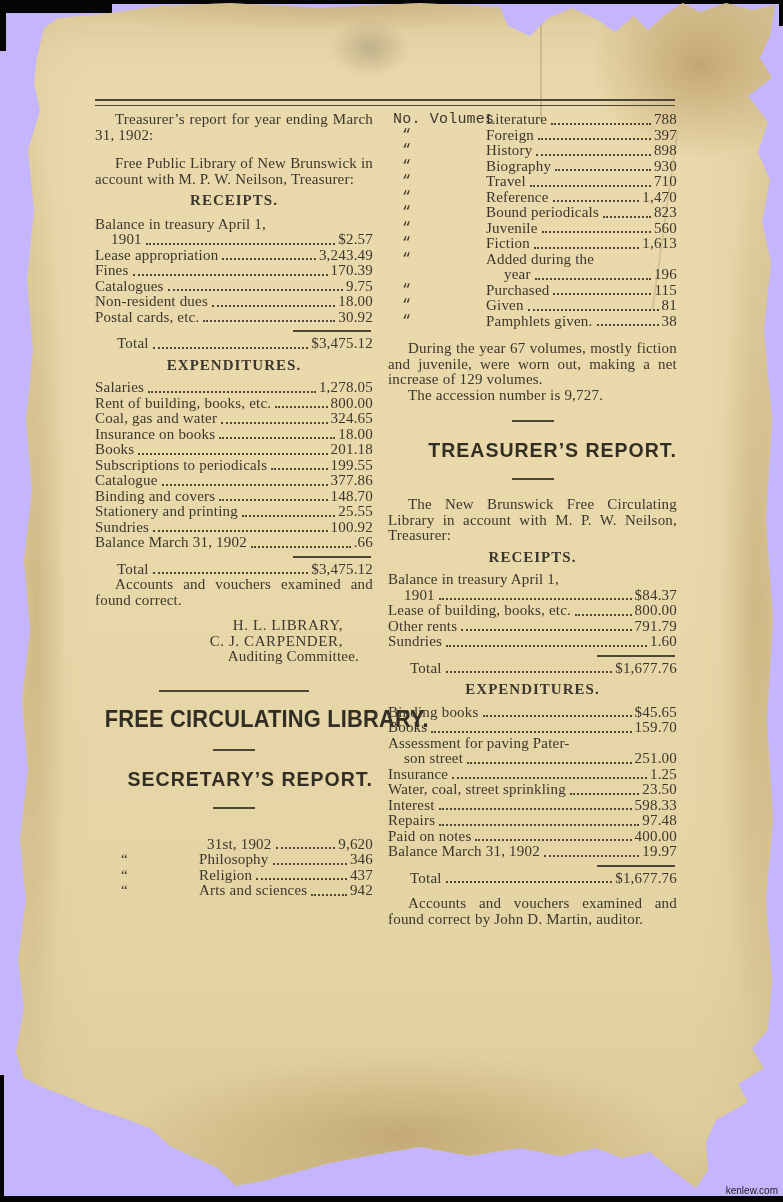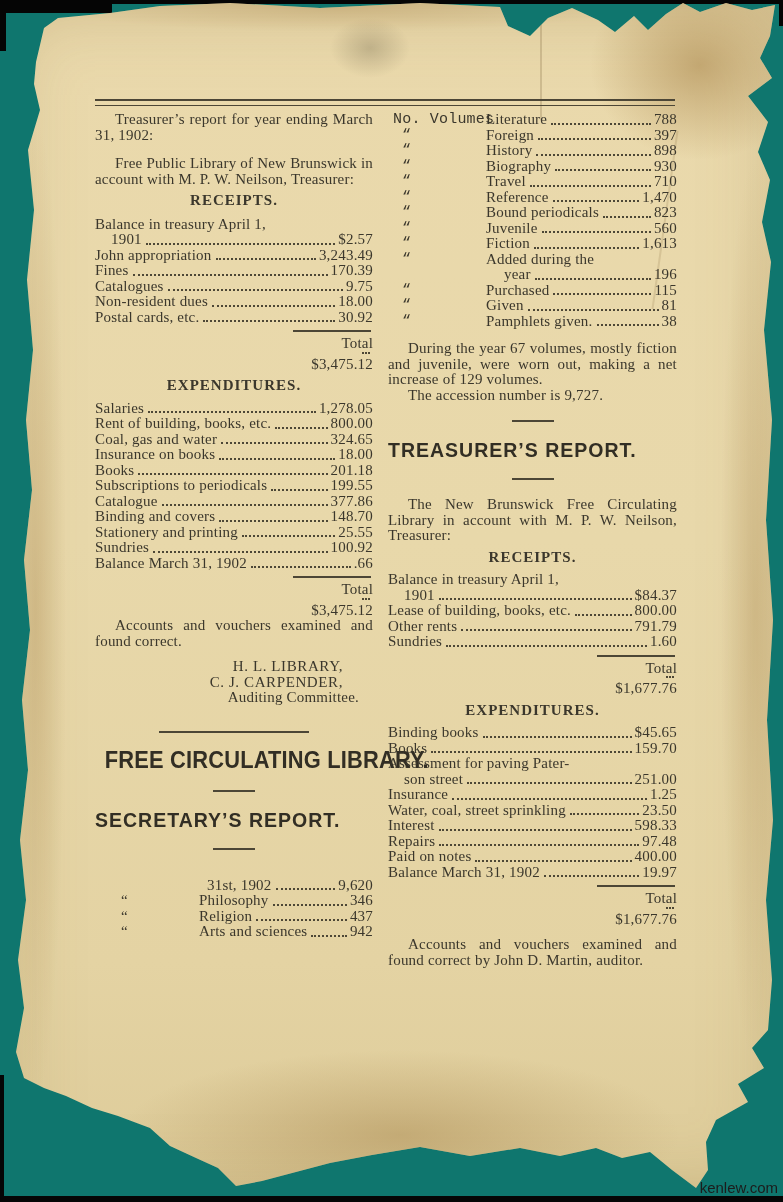--- a/index.html
+++ b/index.html
@@ -1,18 +1,18 @@
 <!DOCTYPE html>
 <html><head>
 <meta charset="utf-8">
 <style>
   html,body { margin:0; padding:0; background:#ffffff; }
   .scan {
     position:relative; width:783px; height:1202px; overflow:hidden;
-    background:#0f766e;
+    background:#c4b5fd;
     font-family:"Liberation Serif", serif;
     color:#3b372c;
   }
   
   .edge { position:absolute; background:#050505; }
   #edge-top        { left:0; top:0; width:783px; height:4px; }
   #edge-top-left   { left:0; top:0; width:112px; height:13px; }
   #edge-left-nub   { left:0; top:13px; width:6px; height:38px; }
   #edge-bottom     { left:0; top:1196px; width:783px; height:6px; }
   #edge-left-btm   { left:0; top:1075px; width:4px; height:127px; }
@@ -67,40 +67,40 @@
   #col-right { left:388px; top:112px; width:289px; }
 
   .p { text-align:justify; text-indent:20px; margin:0; }
   .row { display:flex; align-items:flex-end; }
   .lbl { white-space:nowrap; }
   .dots { flex:1 1 auto; min-width:8px; border-bottom:2px dotted #4d4736; margin:0 3px 3px 4px; }
   .val { white-space:nowrap; }
   .sub { padding-left:16px; }
   .shead { text-align:center; font-weight:bold; letter-spacing:1px; margin:6px 0 7px; }
   .total-rule { width:78px; border-top:2px solid #4c4636; margin:5px 2px 4px auto; }
-  .total-row { padding-left:22px;flex-direction:column; }
+  .total-row { padding-left:22px; }
   .sig  { text-align:right; padding-right:30px; letter-spacing:.6px; }
   .sigt { text-align:right; padding-right:14px; }
   .rule-wide { width:150px; border-top:2px solid #4c4636; margin:25px auto 0; }
   .rule-sm   { width:42px;  border-top:2px solid #4c4636; margin:17px auto; }
   .big-head { font-family:"Liberation Sans",sans-serif; font-weight:bold; font-size:23.5px;
               line-height:26px; text-align:center; white-space:nowrap; transform:scaleX(.93);
               margin-top:14px; color:#322e24; }
   .mid-head { font-family:"Liberation Sans",sans-serif; font-weight:bold; font-size:19.5px;
-              line-height:22px; text-align:left; letter-spacing:1px; color:#322e24; }
+              line-height:22px; text-align:right; letter-spacing:1px; color:#322e24; }
   .vc1 { flex:none; width:98px; box-sizing:border-box; padding-left:5px; white-space:nowrap;font-family:Liberation Mono, monospace; }
   .dit { padding-left:14px; }
   .sc1 { flex:none; width:104px; box-sizing:border-box; padding-left:26px; white-space:nowrap; }
   .ind-year { padding-left:116px; }
   .ind-31st { padding-left:112px; }
   .mt4 { margin-top:12px; } .mt8 { margin-top:8px; } .mt10 { margin-top:10px; }
   .mt13 { margin-top:13px; } .mt28 { margin-top:28px; }
 
   .watermark { position:absolute; right:5px; bottom:6px; font-family:"Liberation Sans",sans-serif;
-               font-size:15px; color:#1c1c1c; }
+               font-size:10px; color:#1c1c1c; }
 </style>
 </head>
 <body>
 
 <div class="scan">
 
   <div class="edge" id="edge-top"></div>
   <div class="edge" id="edge-top-left"></div>
   <div class="edge" id="edge-left-nub"></div>
   <div class="edge" id="edge-bottom"></div>
@@ -129,21 +129,21 @@
       <div class="mt8">
         <div>
           <div class="lbl">Balance in treasury April 1,</div>
           <div class="row sub">
             <span class="lbl">1901</span>
             <span class="dots"></span>
             <span class="val">$2.57</span>
           </div>
         </div>
         <div class="row">
-          <span class="lbl">John appropriation</span>
+          <span class="lbl">Lease appropriation</span>
           <span class="dots"></span>
           <span class="val">3,243.49</span>
         </div>
         <div class="row">
           <span class="lbl">Fines</span>
           <span class="dots"></span>
           <span class="val">170.39</span>
         </div>
         <div class="row">
           <span class="lbl">Catalogues</span>

